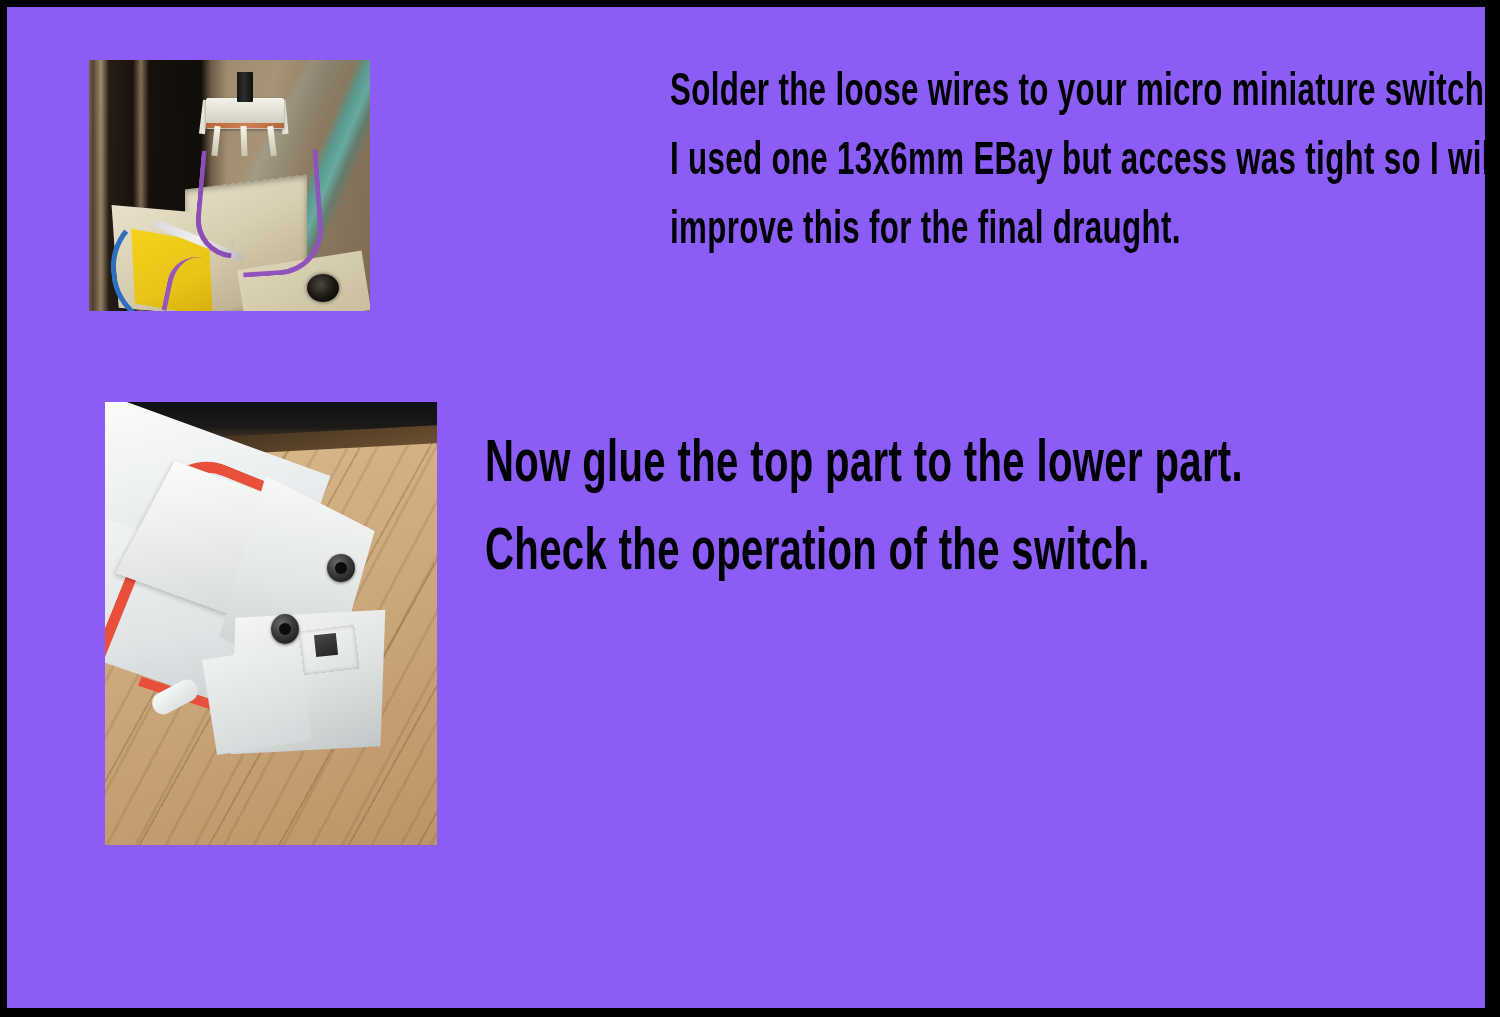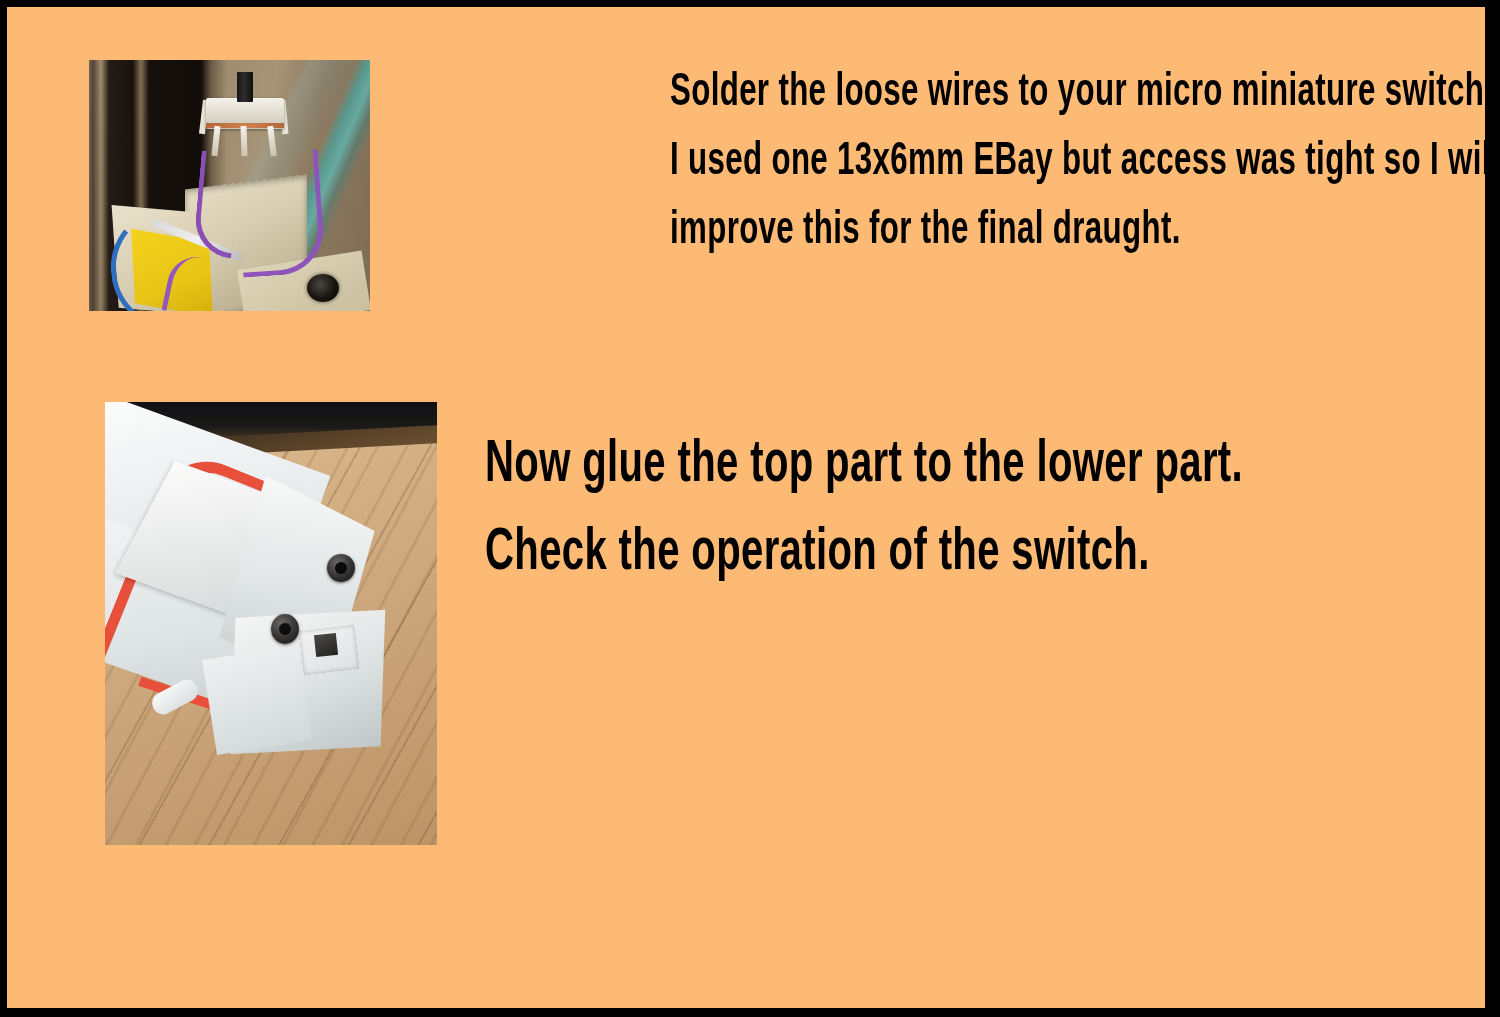--- a/index.html
+++ b/index.html
@@ -12,21 +12,21 @@
   #slide{
     position:relative;
     width:1500px;height:1017px;
     box-sizing:border-box;
     background:#ffffff;
     border-top:7px solid #000000;
     border-left:7px solid #000000;
     border-right:15px solid #000000;
     border-bottom:9px solid #000000;
   }
-  .canvas{position:relative;width:100%;height:100%;background:#fdba74;}
+  .canvas{position:relative;width:100%;height:100%;background:#8b5cf6;}
 
   
   .photo{position:absolute;overflow:hidden;background:#2a2a2a;}
   .photo .layer{position:absolute;inset:0;}
 
   
   #photo-1{left:82px;top:53px;width:281px;height:251px;}
   .p1-bg{
     background:
       linear-gradient(118deg,

